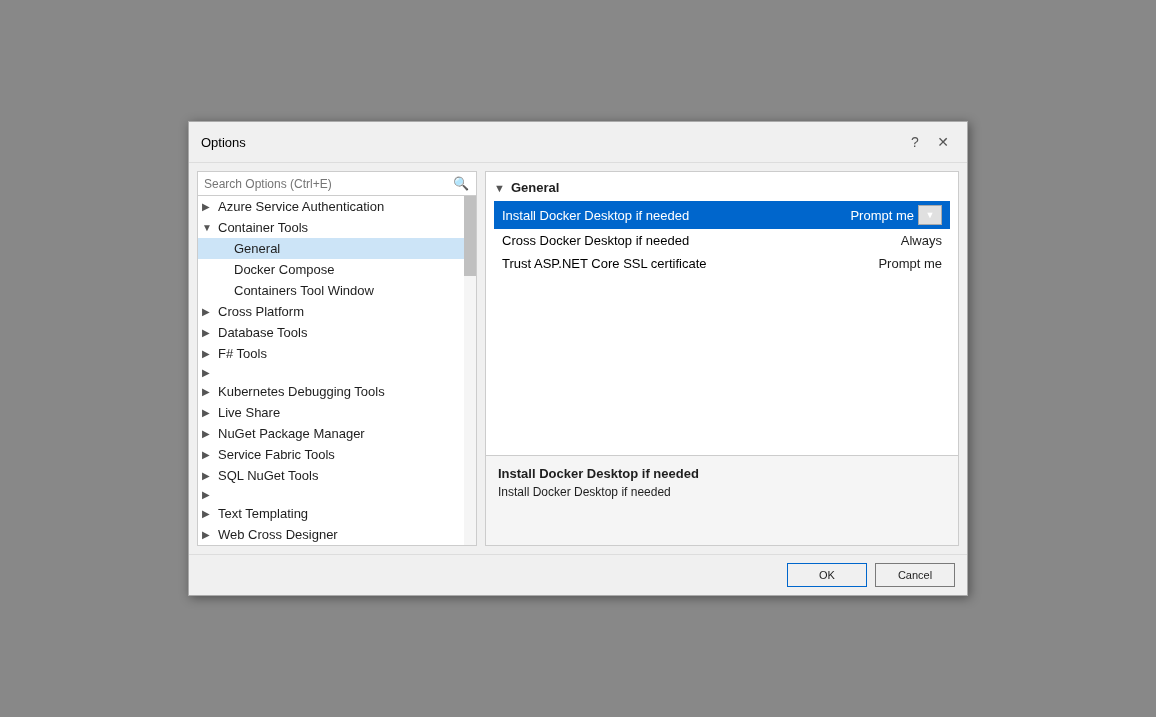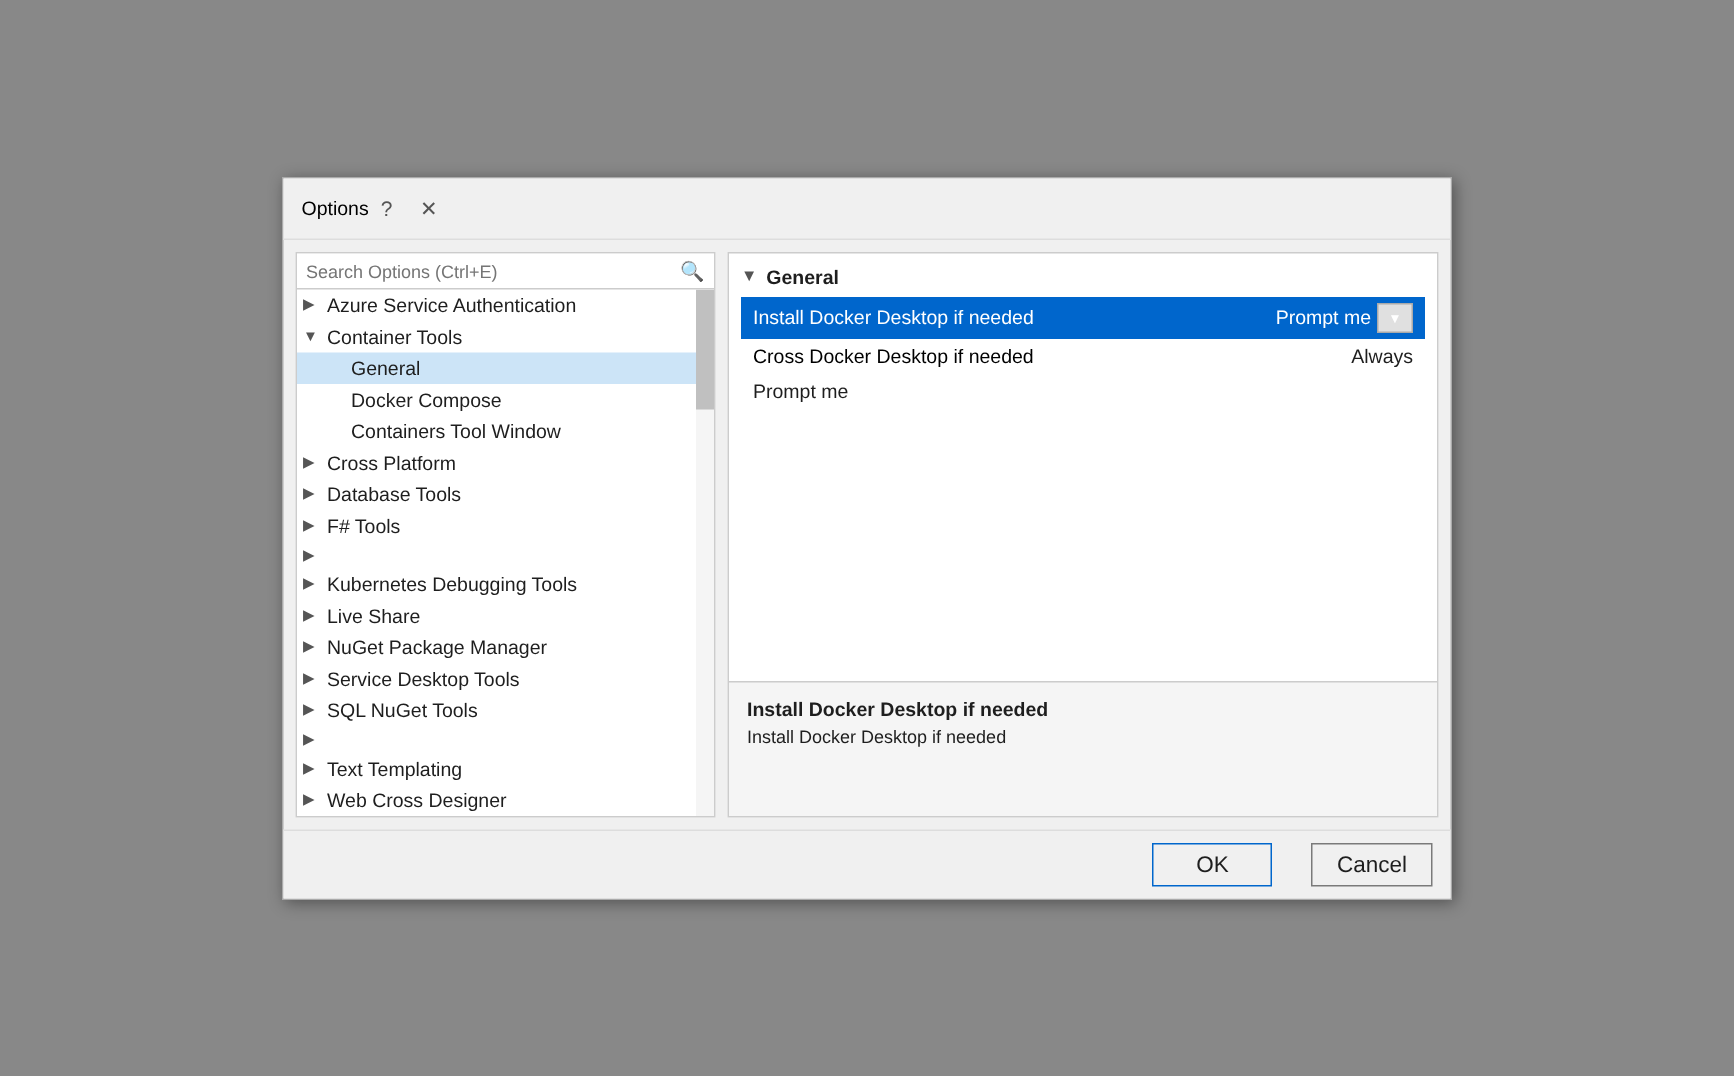--- a/index.html
+++ b/index.html
@@ -19,21 +19,21 @@
       border: 1px solid #aaa;
       box-shadow: 2px 2px 10px rgba(0,0,0,0.4);
       display: flex;
       flex-direction: column;
     }
     .title-bar {
       background: #f0f0f0;
       padding: 8px 12px;
       display: flex;
       align-items: center;
-      justify-content: flex-start;
+      justify-content: space-between;
       border-bottom: 1px solid #ddd;
     }
     .title-bar-left {
       display: flex;
       align-items: center;
       gap: 8px;
       font-size: 13px;
       font-weight: normal;
       color: #000;
     }
@@ -68,21 +68,21 @@
     .left-panel {
       width: 280px;
       display: flex;
       flex-direction: column;
       border: 1px solid #ccc;
       background: #fff;
       overflow: hidden;
     }
     .search-box {
       display: flex;
-      align-items: flex-end;
+      align-items: center;
       border-bottom: 1px solid #ccc;
       padding: 4px 6px;
       background: #fff;
     }
     .search-input {
       flex: 1;
       border: none;
       outline: none;
       font-size: 12px;
       color: #888;
@@ -202,26 +202,25 @@
       display: flex;
       justify-content: flex-end;
       padding: 8px 12px;
       gap: 8px;
       background: #f0f0f0;
       border-top: 1px solid #ddd;
     }
     .footer-btn {
       min-width: 80px;
       padding: 5px 16px;
-      font-size: 15px;
+      font-size: 11px;
       cursor: pointer;
       background: #f0f0f0;
       border: 1px solid #7a7a7a;
       color: #1e1e1e;
-      margin-left: 18px;
     }
     .footer-btn.primary {
       background: #f0f0f0;
       border: 1px solid #0066cc;
       color: #1e1e1e;
     }
   </style>
 </head>
 <body>
 
@@ -289,21 +288,21 @@
               <div class="tree-item">
                 <span class="expand-arrow">▶</span>
                 <span class="label">Live Share</span>
               </div>
               <div class="tree-item">
                 <span class="expand-arrow">▶</span>
                 <span class="label">NuGet Package Manager</span>
               </div>
               <div class="tree-item">
                 <span class="expand-arrow">▶</span>
-                <span class="label">Service Desktop Tools</span>
+                <span class="label">Service Fabric Tools</span>
               </div>
               <div class="tree-item">
                 <span class="expand-arrow">▶</span>
                 <span class="label">SQL NuGet Tools</span>
               </div>
               <div class="tree-item">
                 <span class="expand-arrow">▶</span>
               </div>
               <div class="tree-item">
                 <span class="expand-arrow">▶</span>
@@ -331,20 +330,21 @@
           <div class="settings-row selected">
                 <span class="setting-name">Install Docker Desktop if needed</span>
                 <span class="setting-value">Prompt me</span>
                 <div class="dropdown-btn">▼</div>
               </div>
               <div class="settings-row">
                 <span class="setting-name">Cross Docker Desktop if needed</span>
                 <span class="setting-value bold">Always</span>
               </div>
               <div class="settings-row">
+                <span class="setting-name">Trust ASP.NET Core SSL certificate</span>
                 <span class="setting-value">Prompt me</span>
               </div>
             </div>
         </div>
         <div class="right-bottom">
           <div class="desc-title">Install Docker Desktop if needed</div>
           <div class="desc-text">Install Docker Desktop if needed</div>
         </div>
       </div>
 

